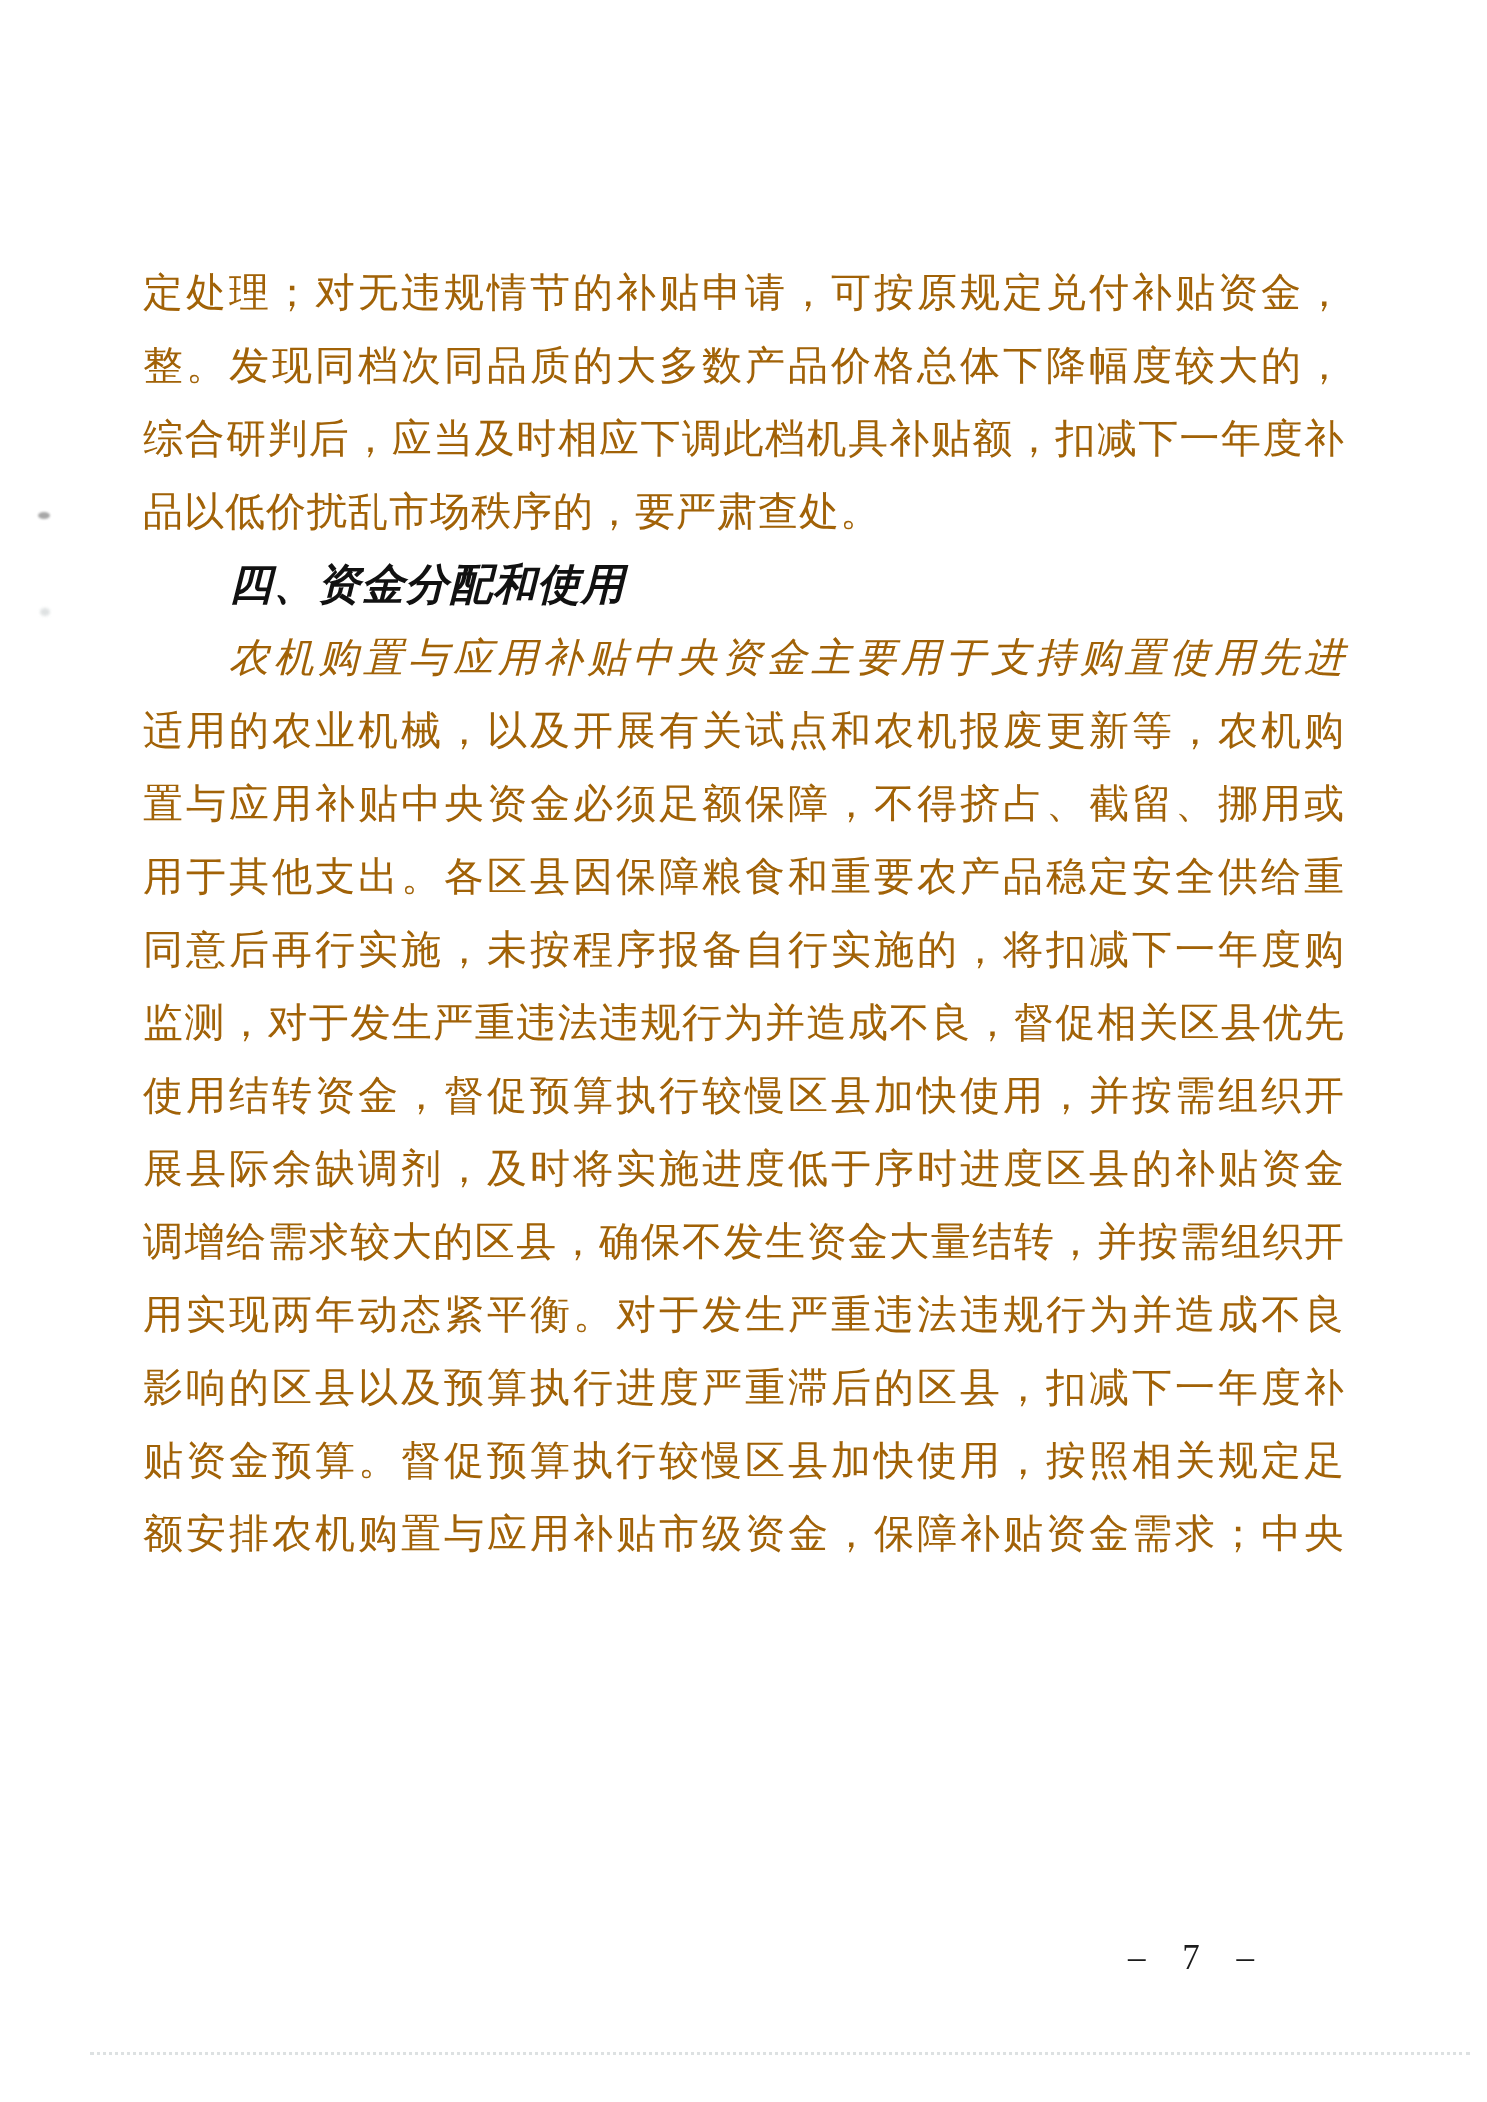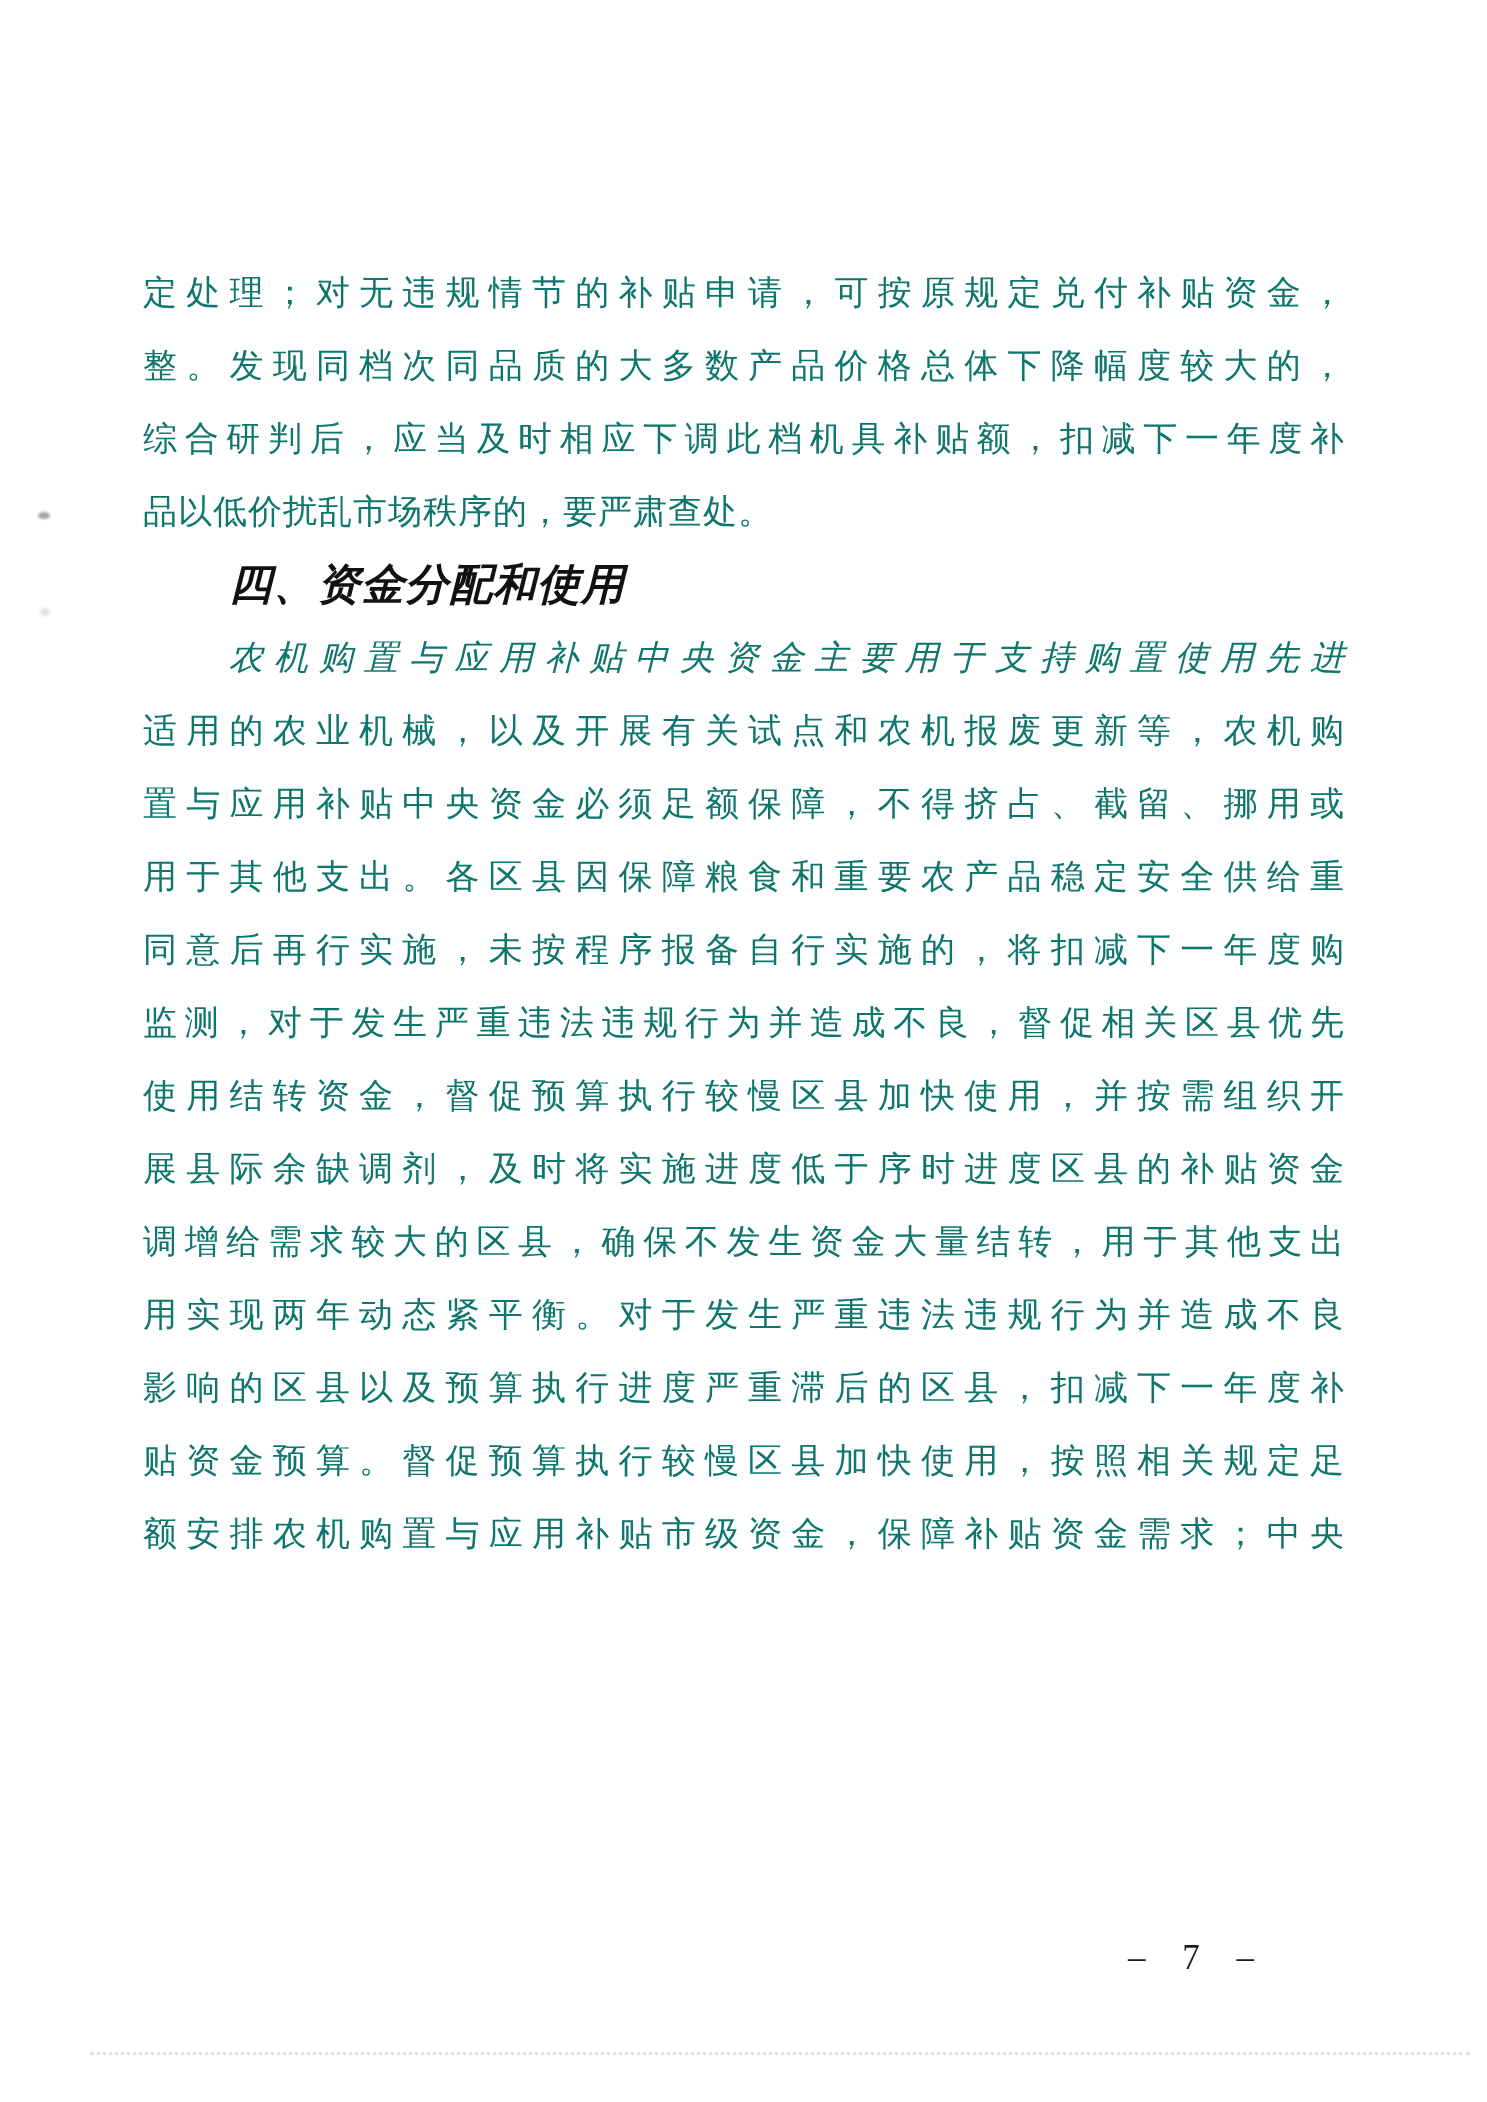--- a/index.html
+++ b/index.html
@@ -21,22 +21,22 @@
   }
   .doc-body {
     position: absolute;
     left: 143px;
     top: 256px;
     width: 1202px;
   }
   .line {
     height: 73px;
     line-height: 73px;
-    font-size: 34px;
-    color: #0f766e;
+    font-size: 40px;
+    color: #a16207;
     white-space: nowrap;
     letter-spacing: 1px;
   }
   .line.fill {
     white-space: normal;
     text-align: justify;
     text-align-last: justify;
     text-justify: inter-character;
   }
   .line.indent {
@@ -101,21 +101,21 @@
       <div class="line body">品以低价扰乱市场秩序的，要严肃查处。</div>
       <div class="line heading indent">四、资金分配和使用</div>
       <div class="line body fill indent">农机购置与应用补贴中央资金主要用于支持购置使用先进</div>
       <div class="line body fill">适用的农业机械，以及开展有关试点和农机报废更新等，农机购</div>
       <div class="line body fill">置与应用补贴中央资金必须足额保障，不得挤占、截留、挪用或</div>
       <div class="line body fill">用于其他支出。各区县因保障粮食和重要农产品稳定安全供给重</div>
       <div class="line body fill">同意后再行实施，未按程序报备自行实施的，将扣减下一年度购</div>
       <div class="line body fill">监测，对于发生严重违法违规行为并造成不良，督促相关区县优先</div>
       <div class="line body fill">使用结转资金，督促预算执行较慢区县加快使用，并按需组织开</div>
       <div class="line body fill">展县际余缺调剂，及时将实施进度低于序时进度区县的补贴资金</div>
-      <div class="line body fill">调增给需求较大的区县，确保不发生资金大量结转，用于其他支出</div>
+      <div class="line body fill">调增给需求较大的区县，确保不发生资金大量结转，并按需组织开</div>
       <div class="line body fill">用实现两年动态紧平衡。对于发生严重违法违规行为并造成不良</div>
       <div class="line body fill">影响的区县以及预算执行进度严重滞后的区县，扣减下一年度补</div>
       <div class="line body fill">贴资金预算。督促预算执行较慢区县加快使用，按照相关规定足</div>
       <div class="line body fill">额安排农机购置与应用补贴市级资金，保障补贴资金需求；中央</div>
     </div>
 
   <div class="page-number">– 7 –</div>
 
   <div class="speck-1"></div>
   <div class="speck-2"></div>

